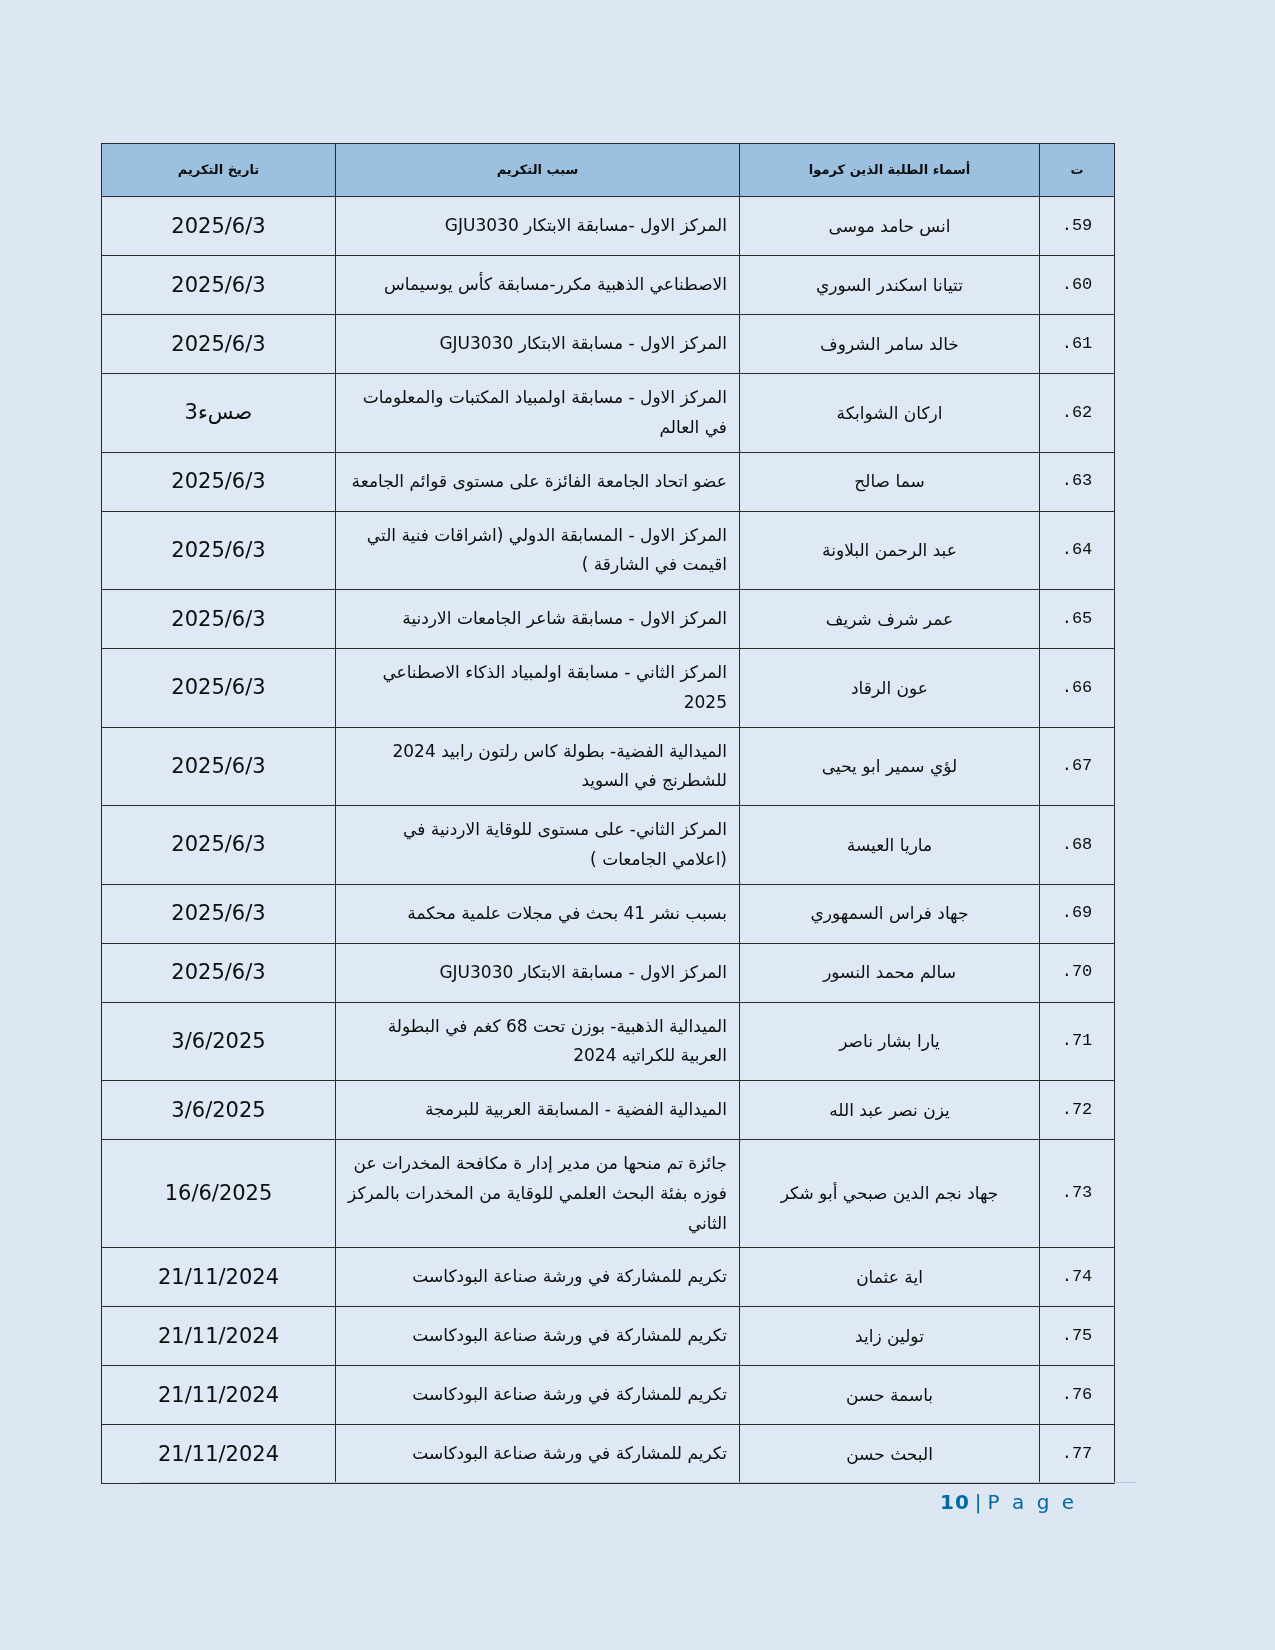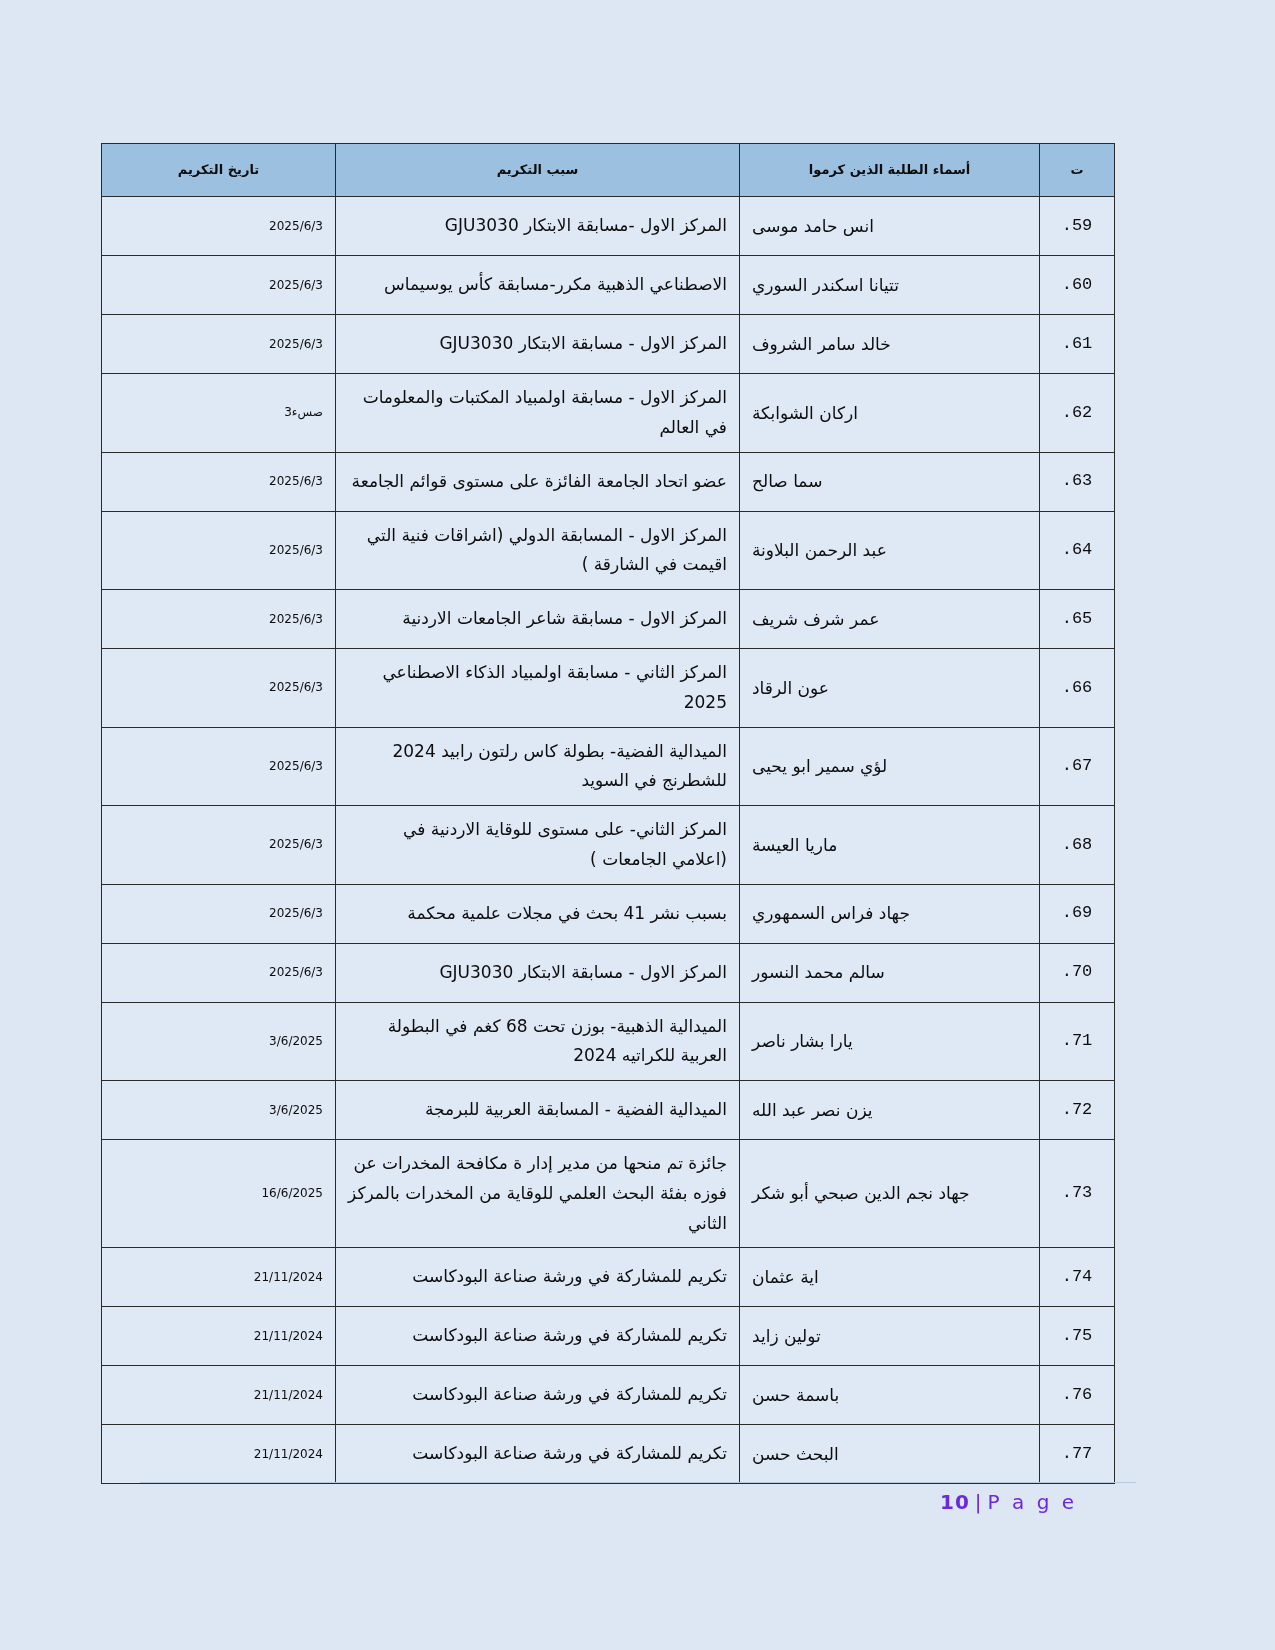--- a/index.html
+++ b/index.html
@@ -63,45 +63,45 @@
     font-weight: 600;
   }
 
   
   col.c-idx    { width: 75px; }
   col.c-name   { width: 300px; }
   col.c-reason { width: 404px; }
   col.c-date   { width: 234px; }
 
   .c-idx-cell  .cell-inner { font-size: 17px; direction: ltr; font-family: Liberation Mono, monospace; }
-  .c-name-cell .cell-inner { text-align: left; }
+  .c-name-cell .cell-inner { text-align: center; }
   .c-reason-cell .cell-inner {
     text-align: right;
     line-height: 1.75;
   }
-  .c-date-cell .cell-inner { font-size: 12px; direction: ltr; text-align: right; }
+  .c-date-cell .cell-inner { font-size: 21px; direction: ltr; }
 
   tbody tr { height: 59px; }
 
   
   .footer-rule {
     position: absolute;
     left: 140px;
     top: 1482px;
     width: 996px;
     height: 1px;
     background: #b9c9dd;
   }
   .page-number {
     position: absolute;
     right: 198px;
     top: 1490px;
     font-size: 20px;
     letter-spacing: 1px;
-    color: #6d28d9;
+    color: #0369a1;
     font-family: "DejaVu Sans", sans-serif;
   }
   .page-number .pg-num { font-weight: 700; }
   .page-number .pg-sep { margin: 0 5px; font-weight: 400; }
   .page-number .pg-word { letter-spacing: 3px; }
 </style>
 </head>
 <body>
 
 <div class="page">

